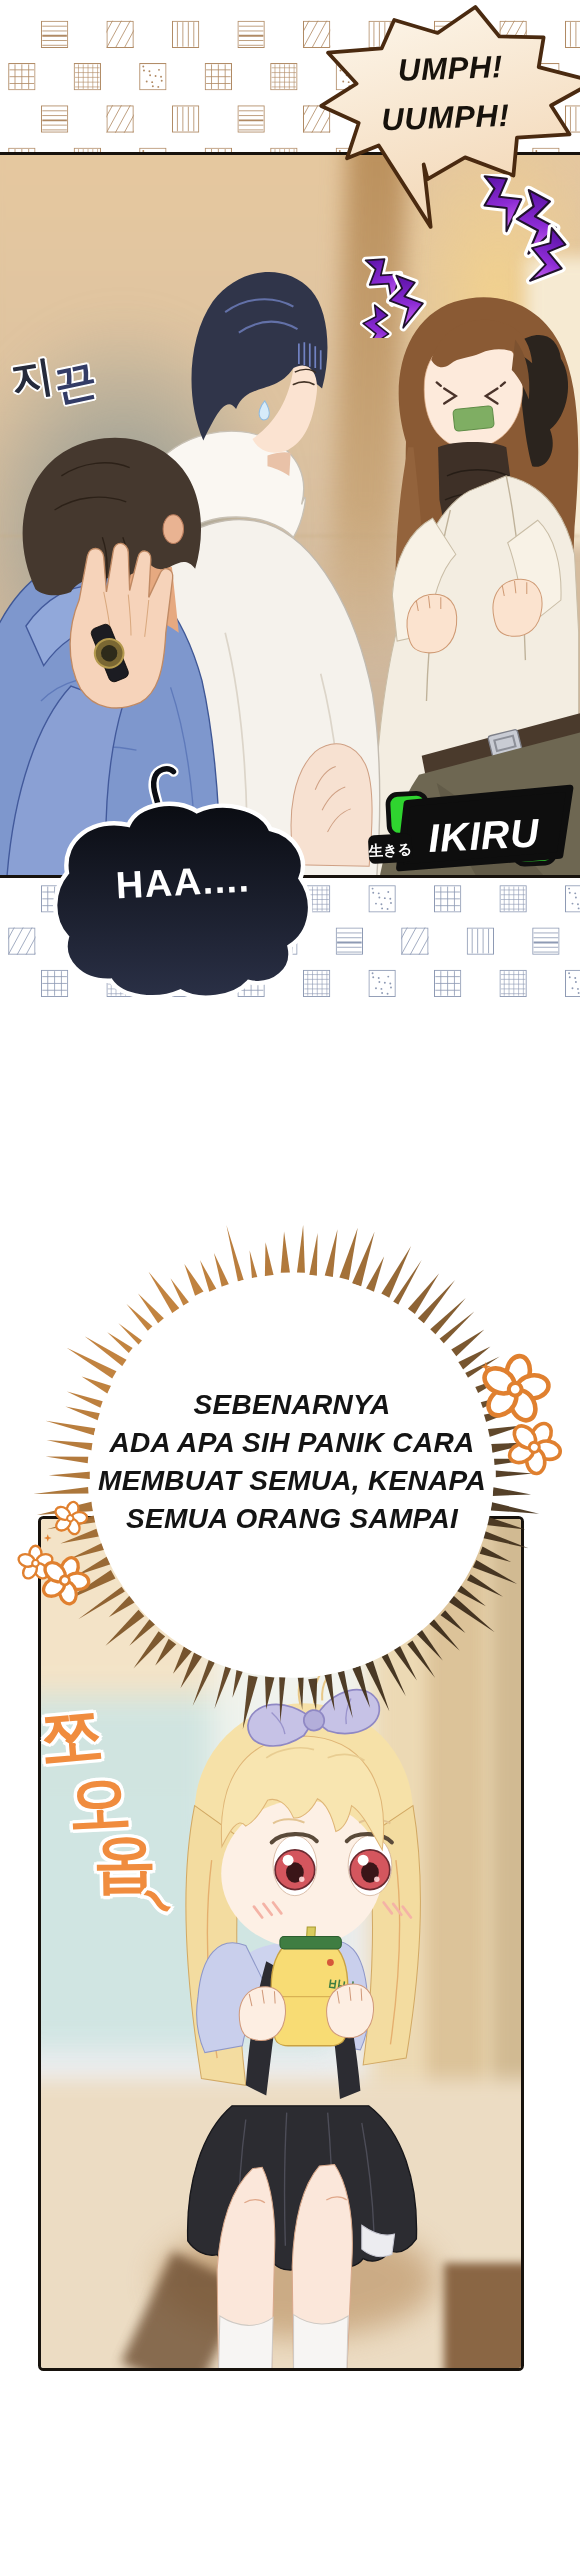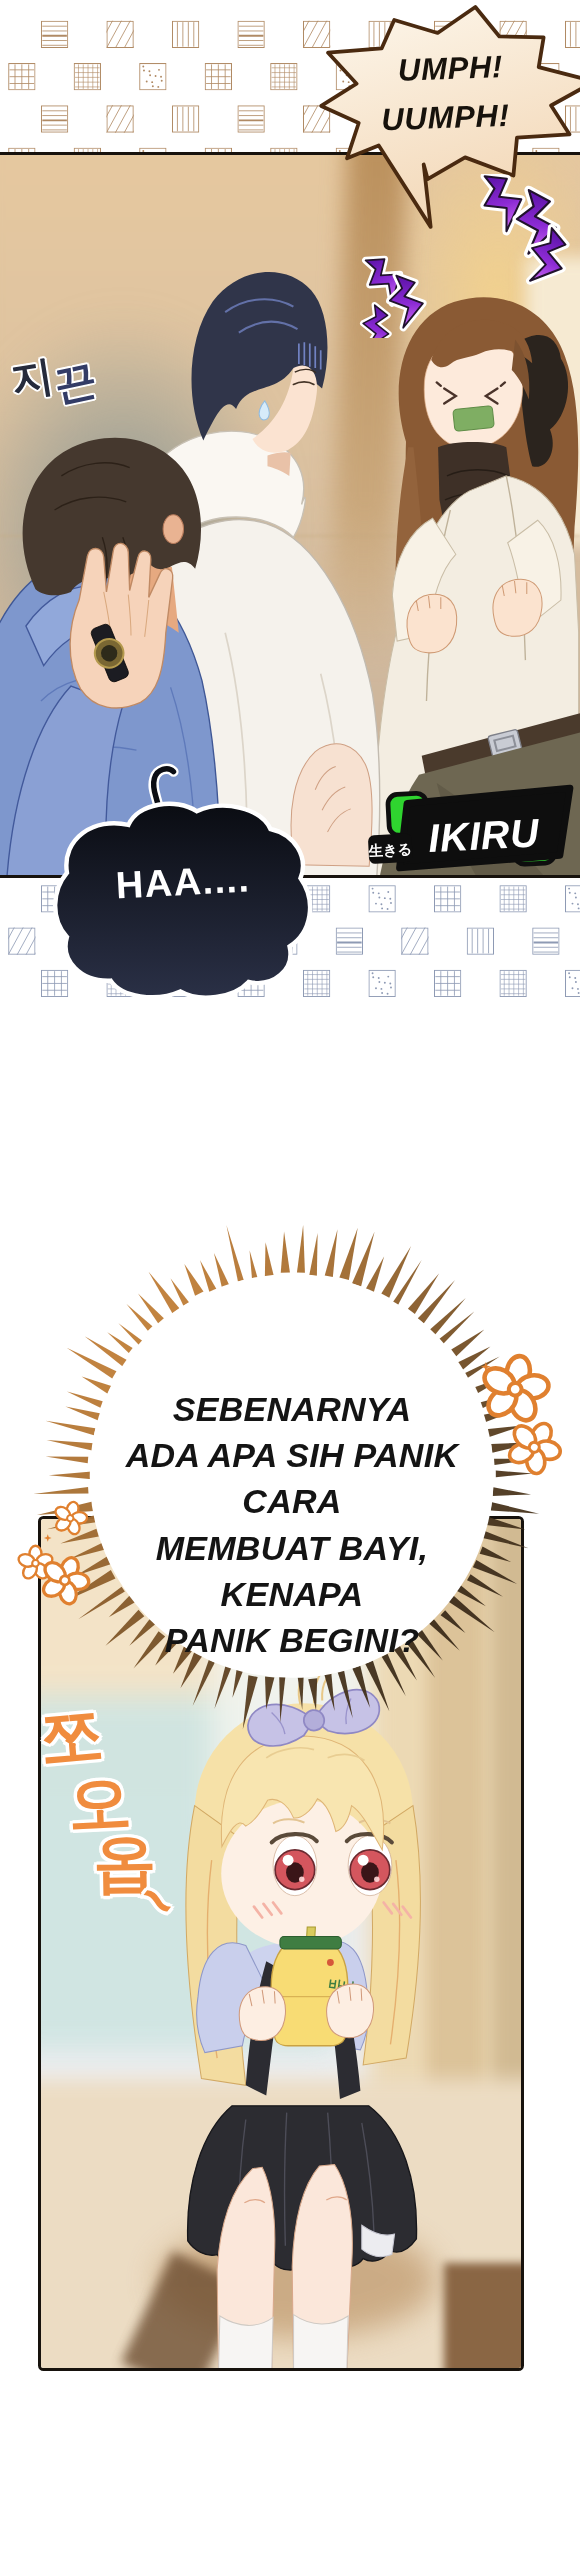--- a/index.html
+++ b/index.html
@@ -19,21 +19,21 @@
   .throb{position:absolute;left:11px;top:354px;z-index:6;font-weight:bold;font-size:42px;line-height:1;
          transform:rotate(-9deg);color:#262b3c;
          text-shadow:0 0 2px #fff,1.4px 1.4px 0 #fff,-1.4px 1.4px 0 #fff,1.4px -1.4px 0 #fff,-1.4px -1.4px 0 #fff,2px 0 0 #fff,-2px 0 0 #fff,0 2px 0 #fff,0 -2px 0 #fff;}
   .throb .c2{display:inline-block;transform:translateY(11px) rotate(-3deg);color:#333c66;}
   
   .haa{position:absolute;left:101px;top:861px;width:164px;text-align:center;z-index:7;
        font-weight:bold;font-size:38px;letter-spacing:1.4px;color:#fff;transform:rotate(-3deg);
        font-family:"Liberation Sans",sans-serif;}
   
   .thought{position:absolute;left:87px;top:1386px;width:410px;text-align:center;z-index:6;
-           font-weight:900;font-style:italic;font-size:34px;line-height:1.36;color:#141414;letter-spacing:0.3px;}
+           font-weight:900;font-style:italic;font-size:28px;line-height:1.36;color:#141414;letter-spacing:0.3px;}
   
   .sip{position:absolute;z-index:6;font-weight:bold;font-size:63px;line-height:1;color:#f08c3e;
        text-shadow:0 0 2.7px #fff,2.7px 2.7px 0 #fff,-2.7px 2.7px 0 #fff,2.7px -2.7px 0 #fff,-2.7px -2.7px 0 #fff,3.4px 0 0 #fff,-3.4px 0 0 #fff,0 3.4px 0 #fff,0 -3.4px 0 #fff;}
   .glow{position:absolute;left:294px;top:0;width:287px;height:191px;z-index:2;
         background:radial-gradient(closest-side at 60% 40%,rgba(247,216,176,.55),rgba(247,216,176,0) 75%);}
 </style>
 </head>
 <body>
 
 <div class="page">
@@ -948,22 +948,22 @@
       <polygon points="665.3,286.0 713.2,273.0 668.4,294.4" fill="#634624" opacity="0.96"></polygon>
       <polygon points="666.2,305.0 740.9,288.8 669.6,316.1" fill="#5f4323" opacity="0.96"></polygon>
       <polygon points="672.9,325.7 729.0,319.8 675.6,337.8" fill="#5b4122" opacity="0.96"></polygon>
       <polygon points="680.7,347.1 747.7,344.4 682.4,359.9" fill="#573e22" opacity="0.96"></polygon>
       <polygon points="684.8,369.0 752.1,368.8 685.4,377.9" fill="#533c21" opacity="0.96"></polygon>
       <circle cx="388" cy="394" r="296" fill="#ffffff"></circle>
     </svg>
   <div class="thought">
     <div>SEBENARNYA</div>
     <div>ADA APA SIH PANIK CARA</div>
-    <div>MEMBUAT BAYI, KENAPA</div>
-    <div>PANIK BEGINI?</div>
+    <div>MEMBUAT SEMUA, KENAPA</div>
+    <div>SEMUA ORANG SAMPAI</div>
   </div>
 
   <svg id="flowers" class="abs" style="left:0;top:1331px;z-index:7" width="580" height="294" viewBox="0 0 850 430">
       <g transform="translate(755,85) rotate(10)">
         <ellipse cx="0" cy="-26.04" rx="16.8" ry="23.1" transform="rotate(0)" fill="#fff" stroke="#e0802f" stroke-width="6.72"></ellipse>
         <ellipse cx="0" cy="-26.04" rx="16.8" ry="23.1" transform="rotate(72)" fill="#fff" stroke="#e0802f" stroke-width="6.72"></ellipse>
         <ellipse cx="0" cy="-26.04" rx="16.8" ry="23.1" transform="rotate(144)" fill="#fff" stroke="#e0802f" stroke-width="6.72"></ellipse>
         <ellipse cx="0" cy="-26.04" rx="16.8" ry="23.1" transform="rotate(216)" fill="#fff" stroke="#e0802f" stroke-width="6.72"></ellipse>
         <ellipse cx="0" cy="-26.04" rx="16.8" ry="23.1" transform="rotate(288)" fill="#fff" stroke="#e0802f" stroke-width="6.72"></ellipse>
         <circle r="9.24" fill="#fff" stroke="#e0802f" stroke-width="5.880000000000001"></circle>

